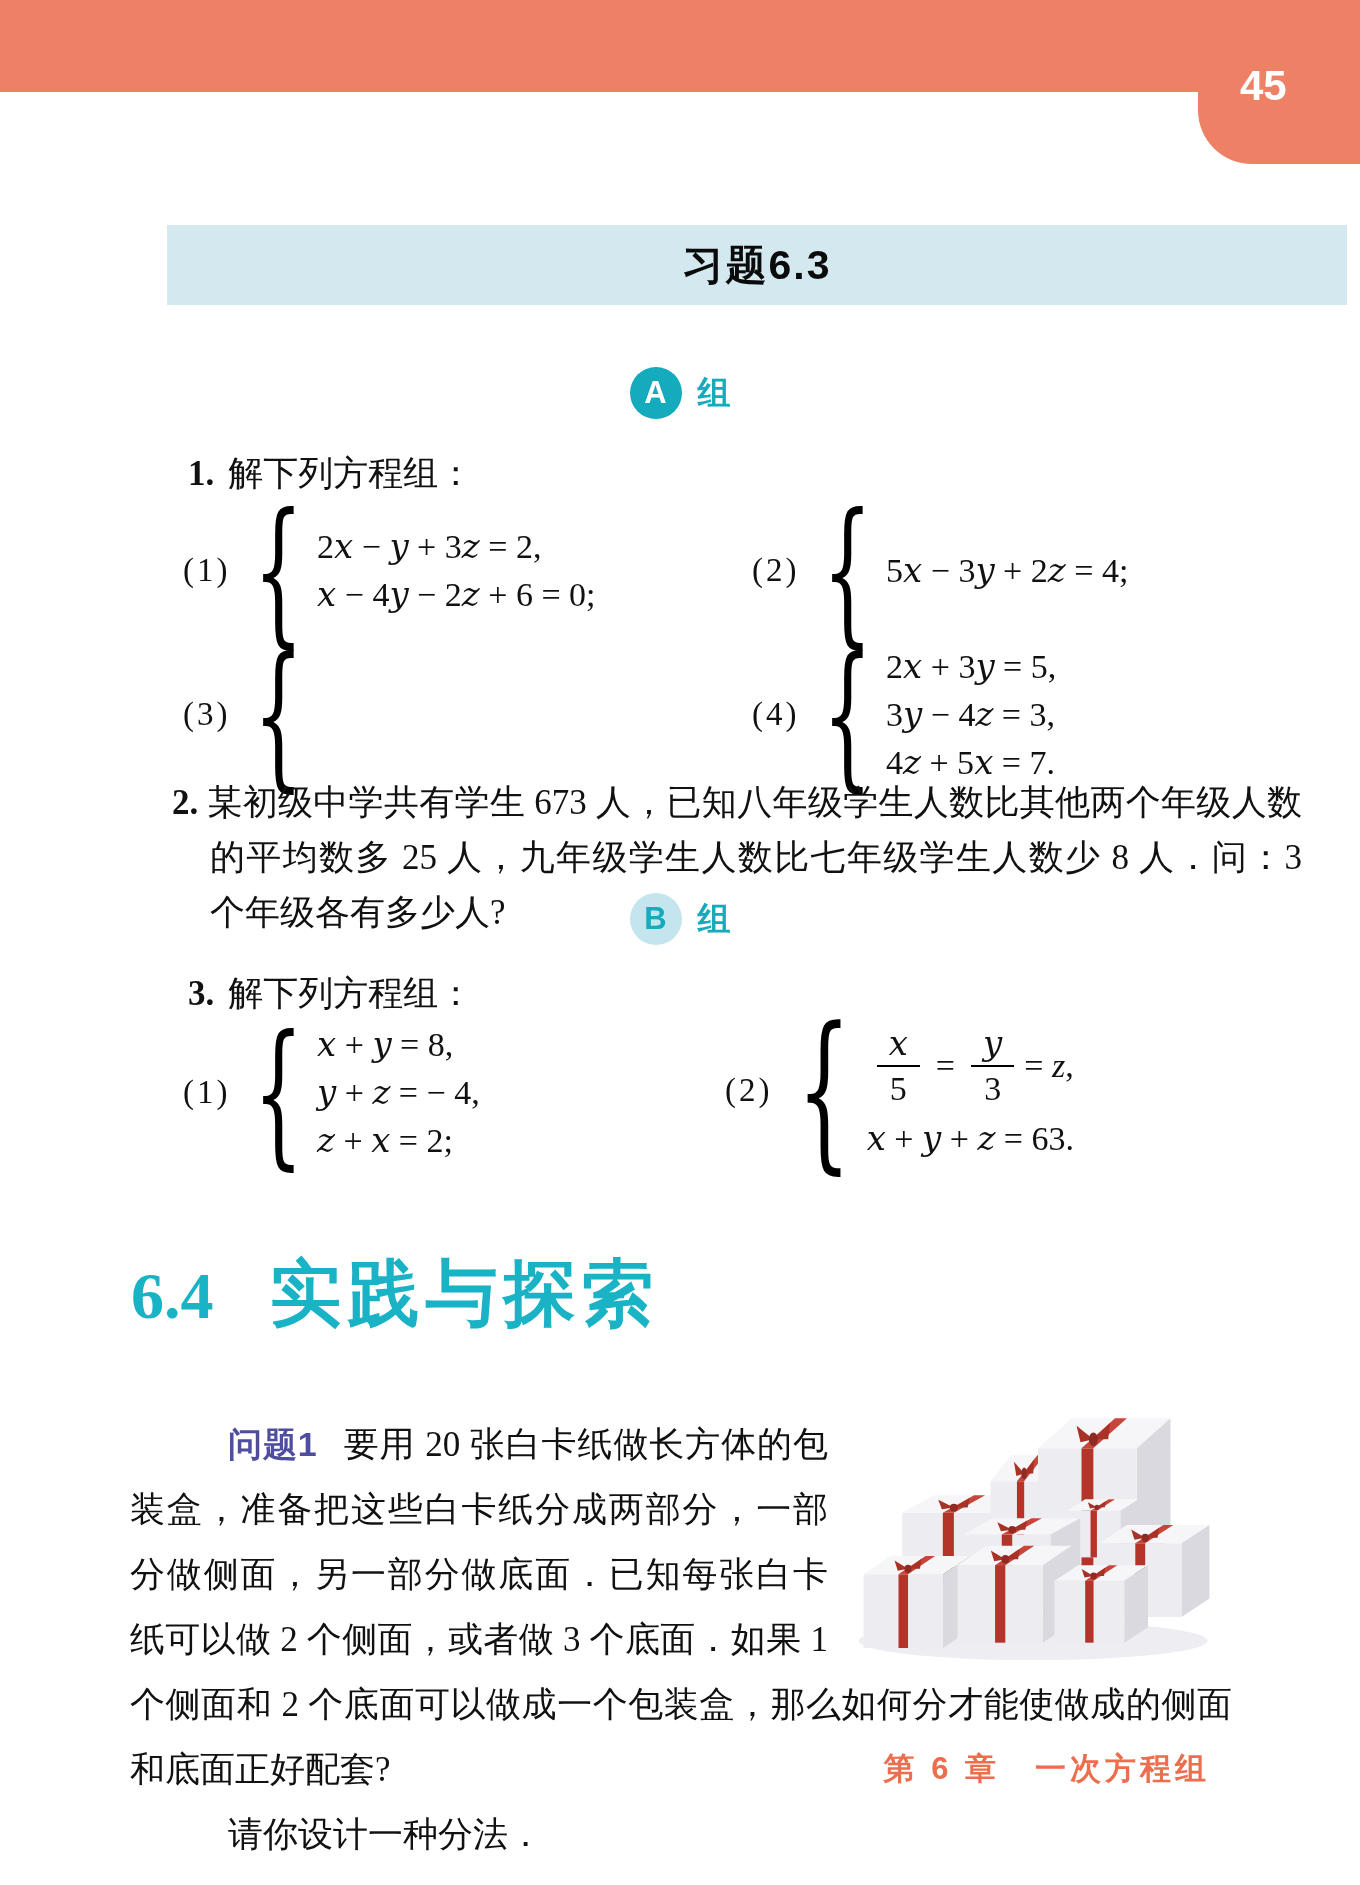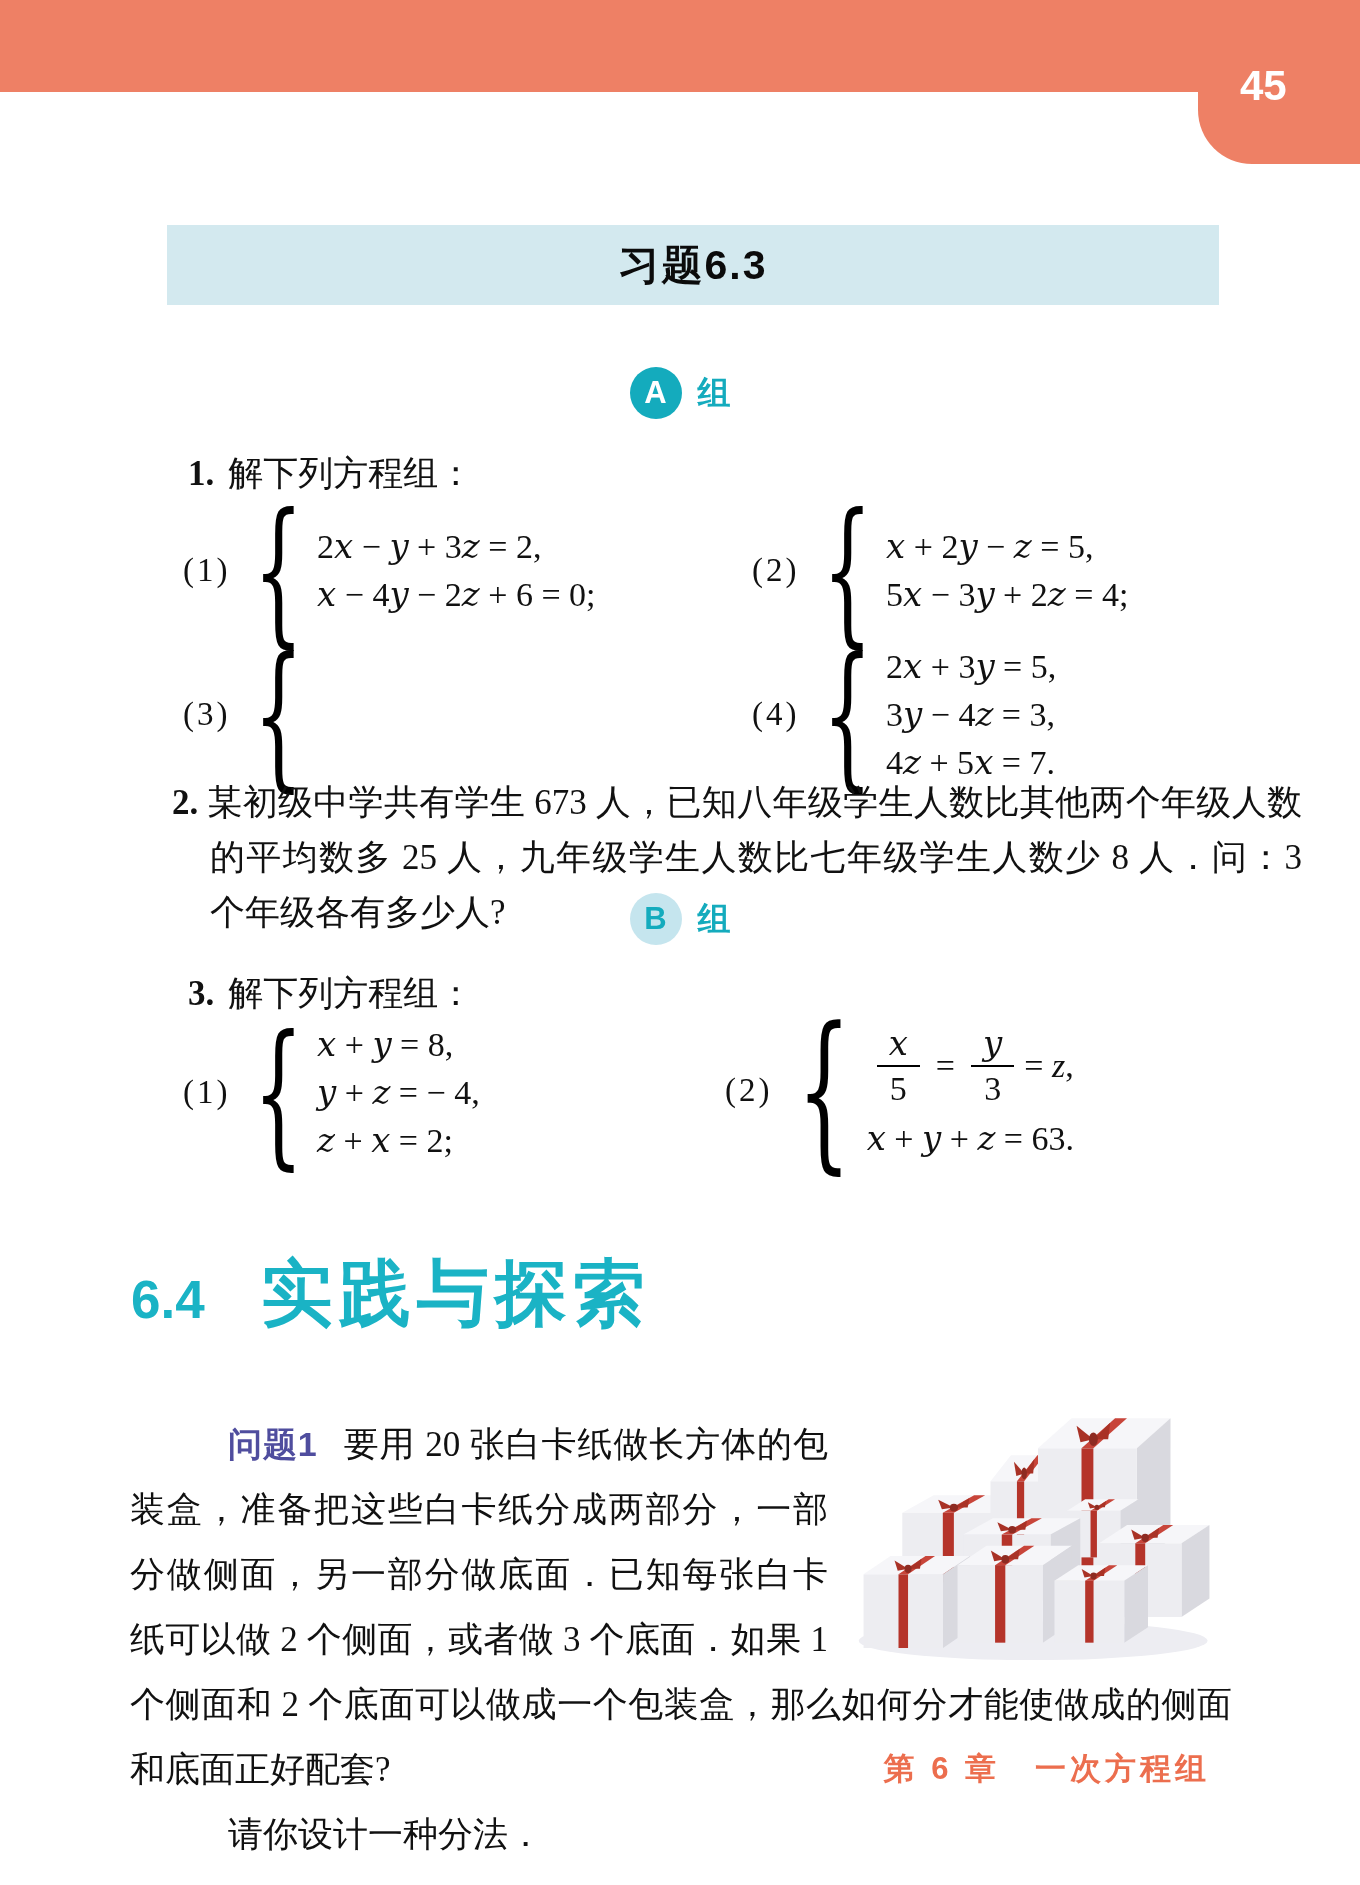--- a/index.html
+++ b/index.html
@@ -8,21 +8,21 @@
     font-family:"Liberation Serif","DejaVu Serif",serif;color:#111;
     overflow:hidden;
   }
   
   .band{position:absolute;left:0;top:0;width:1360px;height:92px;background:var(--coral);}
   .tab{position:absolute;left:1198px;top:0;width:162px;height:164px;background:var(--coral);
        border-bottom-left-radius:54px;}
   .pagenum{position:absolute;left:42px;top:50px;color:#fff;
        font-family:"Liberation Sans",sans-serif;font-weight:bold;font-size:42px;margin-top:12px;}
   
-  .exbar{position:absolute;left:167px;top:225px;width:1052px;height:80px;background:var(--lightblue);
+  .exbar{position:absolute;left:167px;top:225px;width:1180px;height:80px;background:var(--lightblue);
        display:flex;align-items:center;justify-content:center;}
   .exbar .t{font-family:"Liberation Sans",sans-serif;font-weight:bold;font-size:41px;color:#0b0b0b;letter-spacing:2px;}
   
   .group{position:absolute;left:0;width:1360px;display:flex;justify-content:center;align-items:center;gap:16px;}
   .badge{width:52px;height:52px;border-radius:50%;display:flex;align-items:center;justify-content:center;
        font-family:"Liberation Sans",sans-serif;font-weight:bold;font-size:31px;}
   .badge-a{background:var(--teal);color:#ffffff;}
   .badge-b{background:var(--lightblue-badge);color:var(--teal);}
   .glabel{font-family:"Liberation Sans",sans-serif;font-weight:bold;font-size:33px;color:var(--teal);}
   
@@ -42,21 +42,21 @@
   .frac{display:inline-flex;flex-direction:column;align-items:center;margin:0 10px;}
   .frac .num{border-bottom:2px solid #000;padding:0 12px 3px;line-height:1.1;}
   .frac .den{padding-top:3px;line-height:1.1;}
   .eqsign{margin:0 6px;}
   
   .para{position:absolute;left:140px;width:1092px;font-size:35px;line-height:55px;text-align:justify;
        padding-left:38px;text-indent:-38px;margin-left:32px;}
   
   .sec-head{position:absolute;left:131px;top:1246px;display:flex;gap:56px;align-items:baseline;
        font-family:"Liberation Sans",sans-serif;font-weight:bold;color:var(--teal-heading);}
-  .sec-head .no{font-size:53px;}
+  .sec-head .no{font-size:66px;font-family:Liberation Serif, serif;}
   .sec-head .tt{font-size:72px;letter-spacing:6px;}
   .sec-body{position:absolute;left:130px;top:1412px;width:1102px;font-size:35px;line-height:65px;text-align:justify;}
   .sec-body p{margin:0;text-indent:98px;}
   .qlabel{color:var(--purple);font-family:"Liberation Sans",sans-serif;font-weight:bold;font-size:34px;
        margin-right:26px;}
   .boxes-float{float:right;width:388px;height:252px;margin-left:16px;margin-bottom:4px;}
   
   .footer{position:absolute;right:150px;top:1748px;font-family:"Liberation Sans",sans-serif;font-weight:bold;
        font-size:31px;color:var(--coral-text);letter-spacing:4px;white-space:nowrap;text-align:center;}
 </style>
@@ -86,21 +86,20 @@
   <span class="brace">{</span>
   <span class="eqs">
     <span class="eq">2<i>x</i> − <i>y</i> + 3<i>z</i> = 2,</span>
     <span class="eq"><i>x</i> − 4<i>y</i> − 2<i>z</i> + 6 = 0;</span>
   </span>
 </div>
 <div class="system" style="left:752px;top:491px;">
   <span class="syslabel">(2)</span>
   <span class="brace">{</span>
   <span class="eqs">
-    <span class="eq"><i>x</i> + 2<i>y</i> − <i>z</i> = 5,</span>
     <span class="eq">5<i>x</i> − 3<i>y</i> + 2<i>z</i> = 4;</span>
   </span>
 </div>
 
 <div class="system" style="left:183px;top:635px;">
   <span class="syslabel">(3)</span>
   <span class="brace">{</span>
 </div>
 <div class="system" style="left:752px;top:635px;">
   <span class="syslabel">(4)</span>

